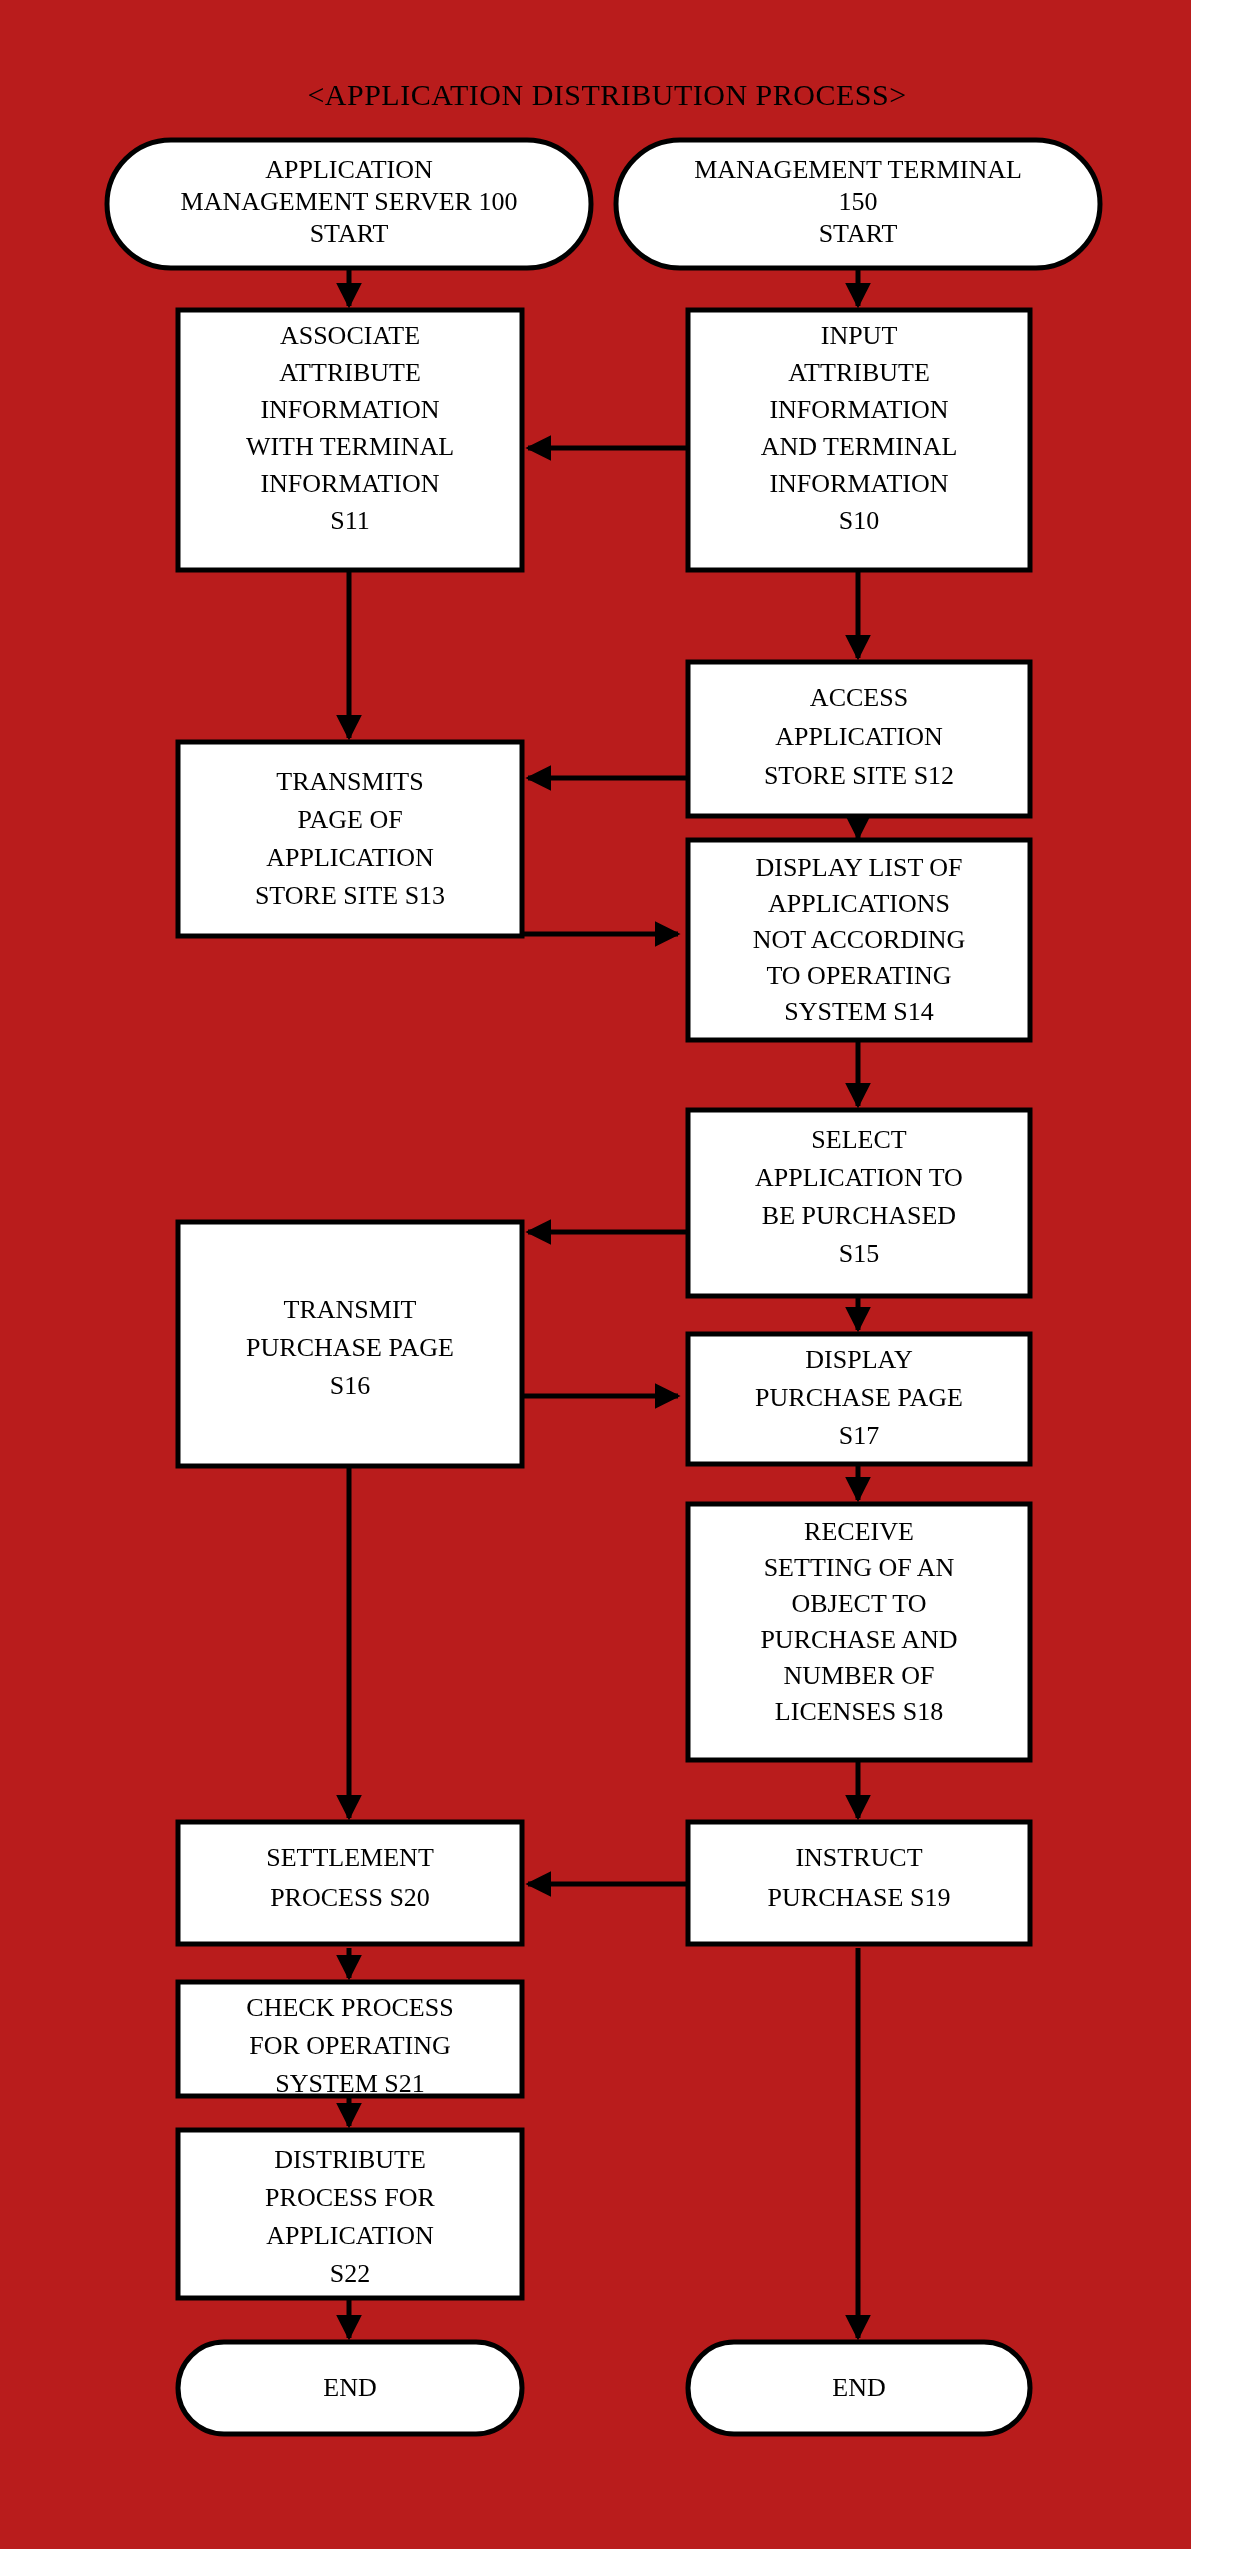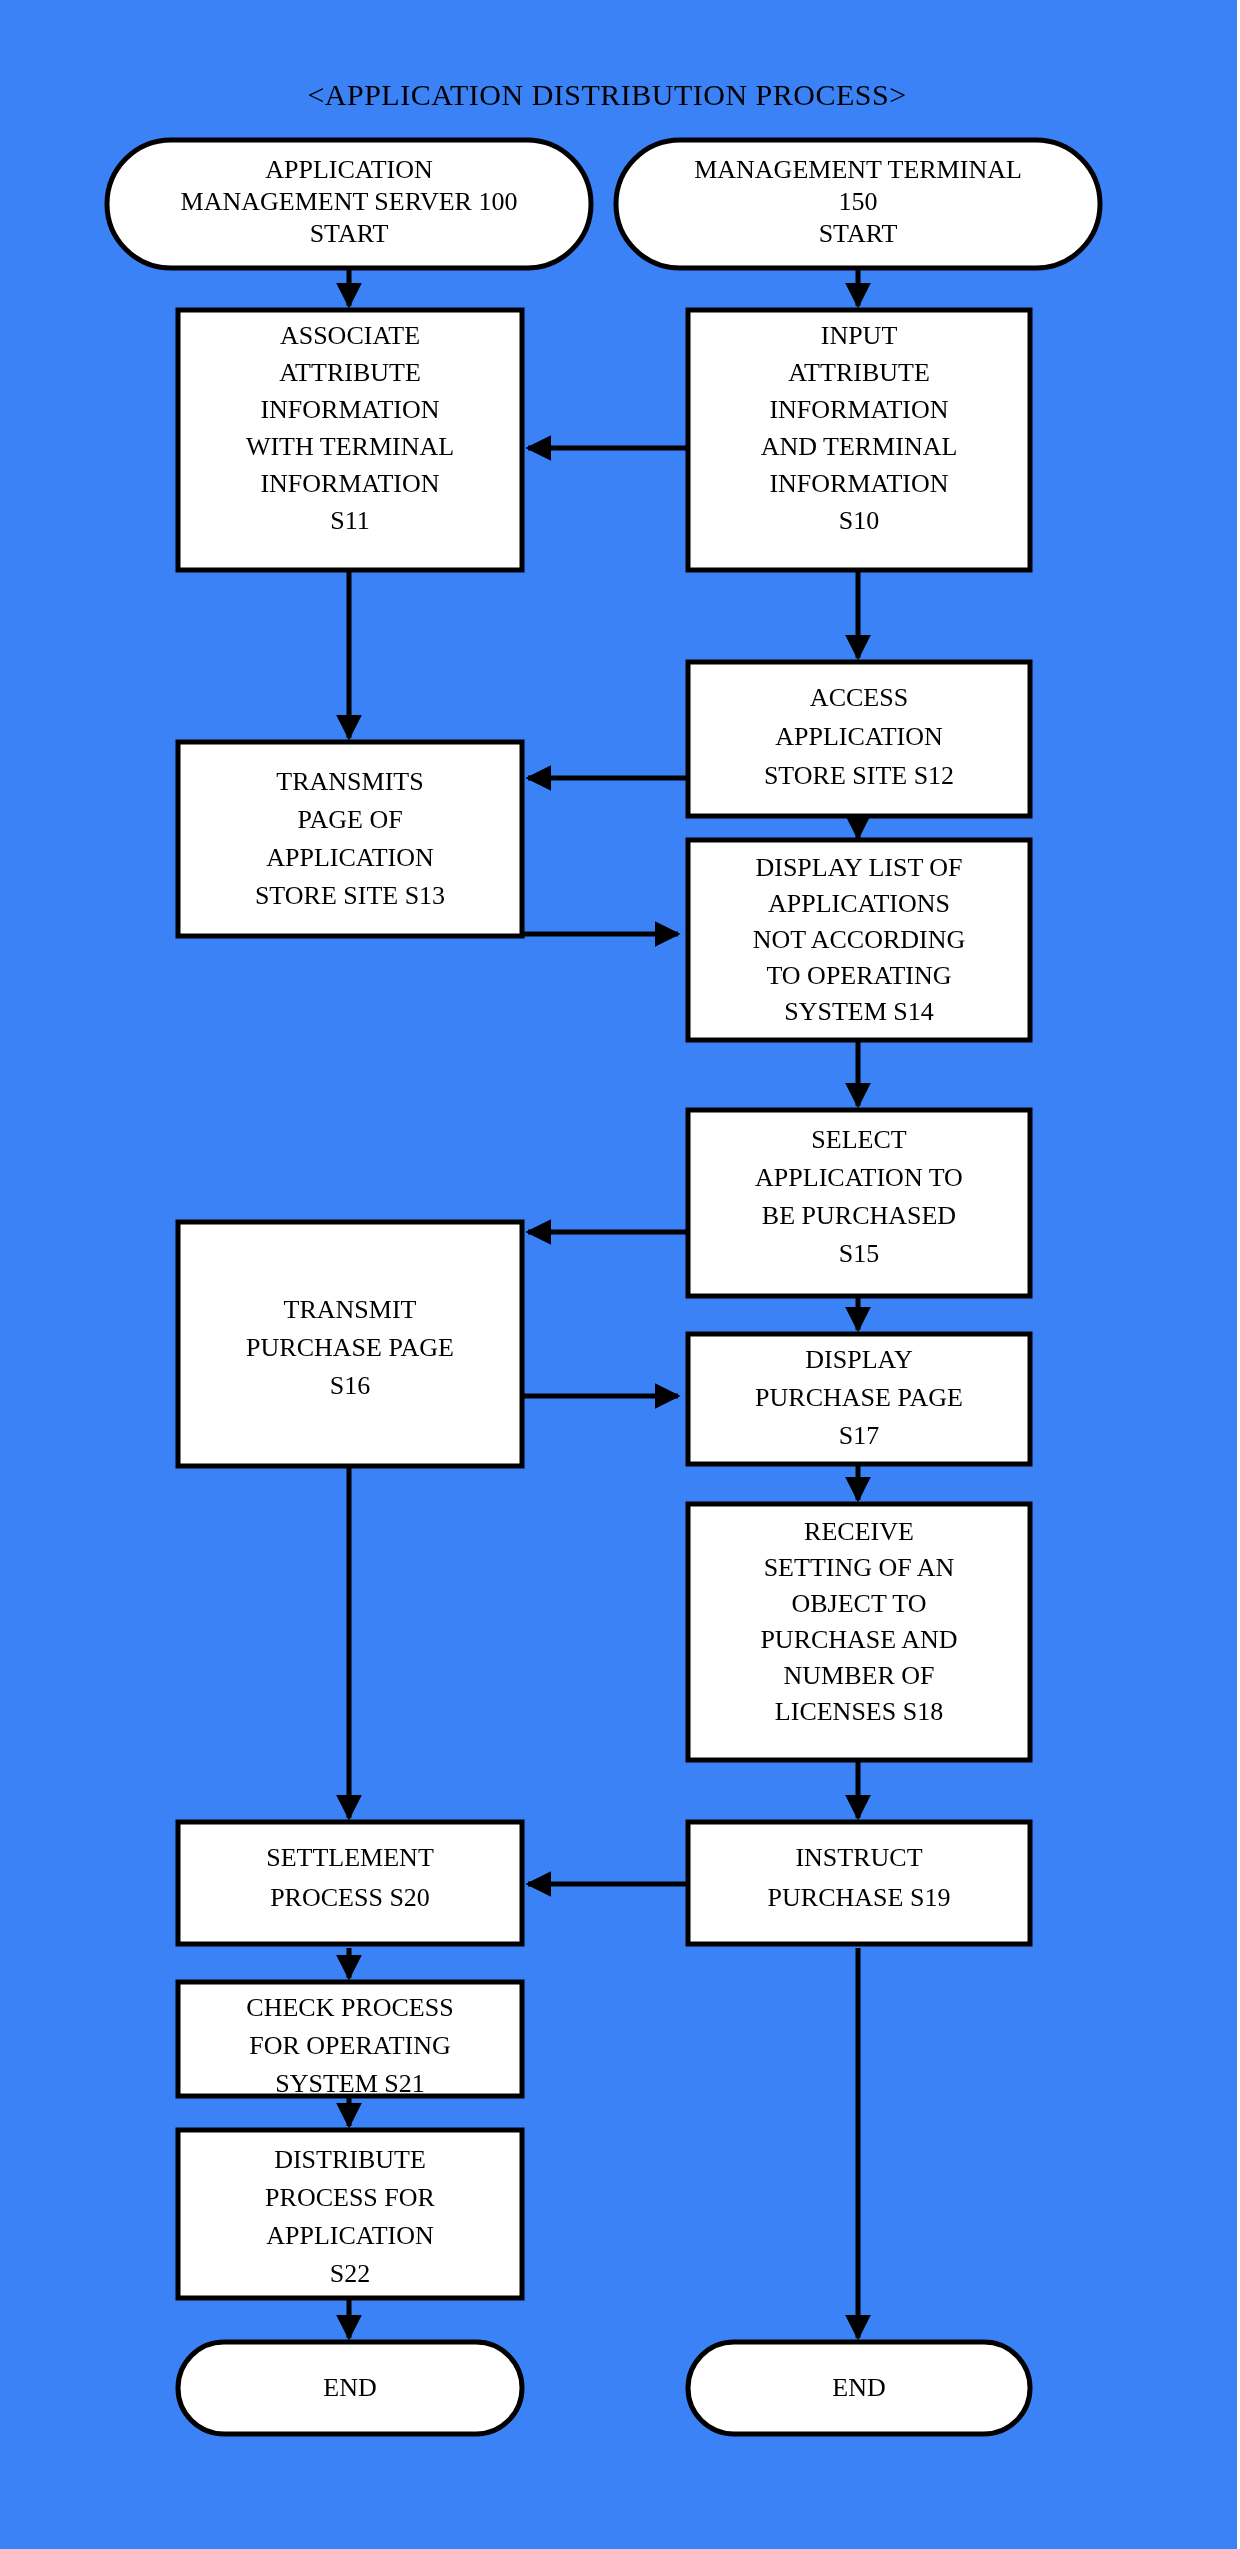--- a/index.html
+++ b/index.html
@@ -7,23 +7,22 @@
     padding: 0;
     background: #ffffff;
   }
   body {
     font-family: "Liberation Serif", "DejaVu Serif", serif;
   }
   #page {
     position: relative;
     width: 1191px;
     height: 2549px;
-    background: #3b82f6;
+    background: #b91c1c;
     overflow: hidden;
-    padding-left: 46px;
   }
   svg.flow {
     position: absolute;
     top: 0;
     left: 0;
     width: 1240px;
     height: 2549px;
     display: block;
   }
   .node-rect {

